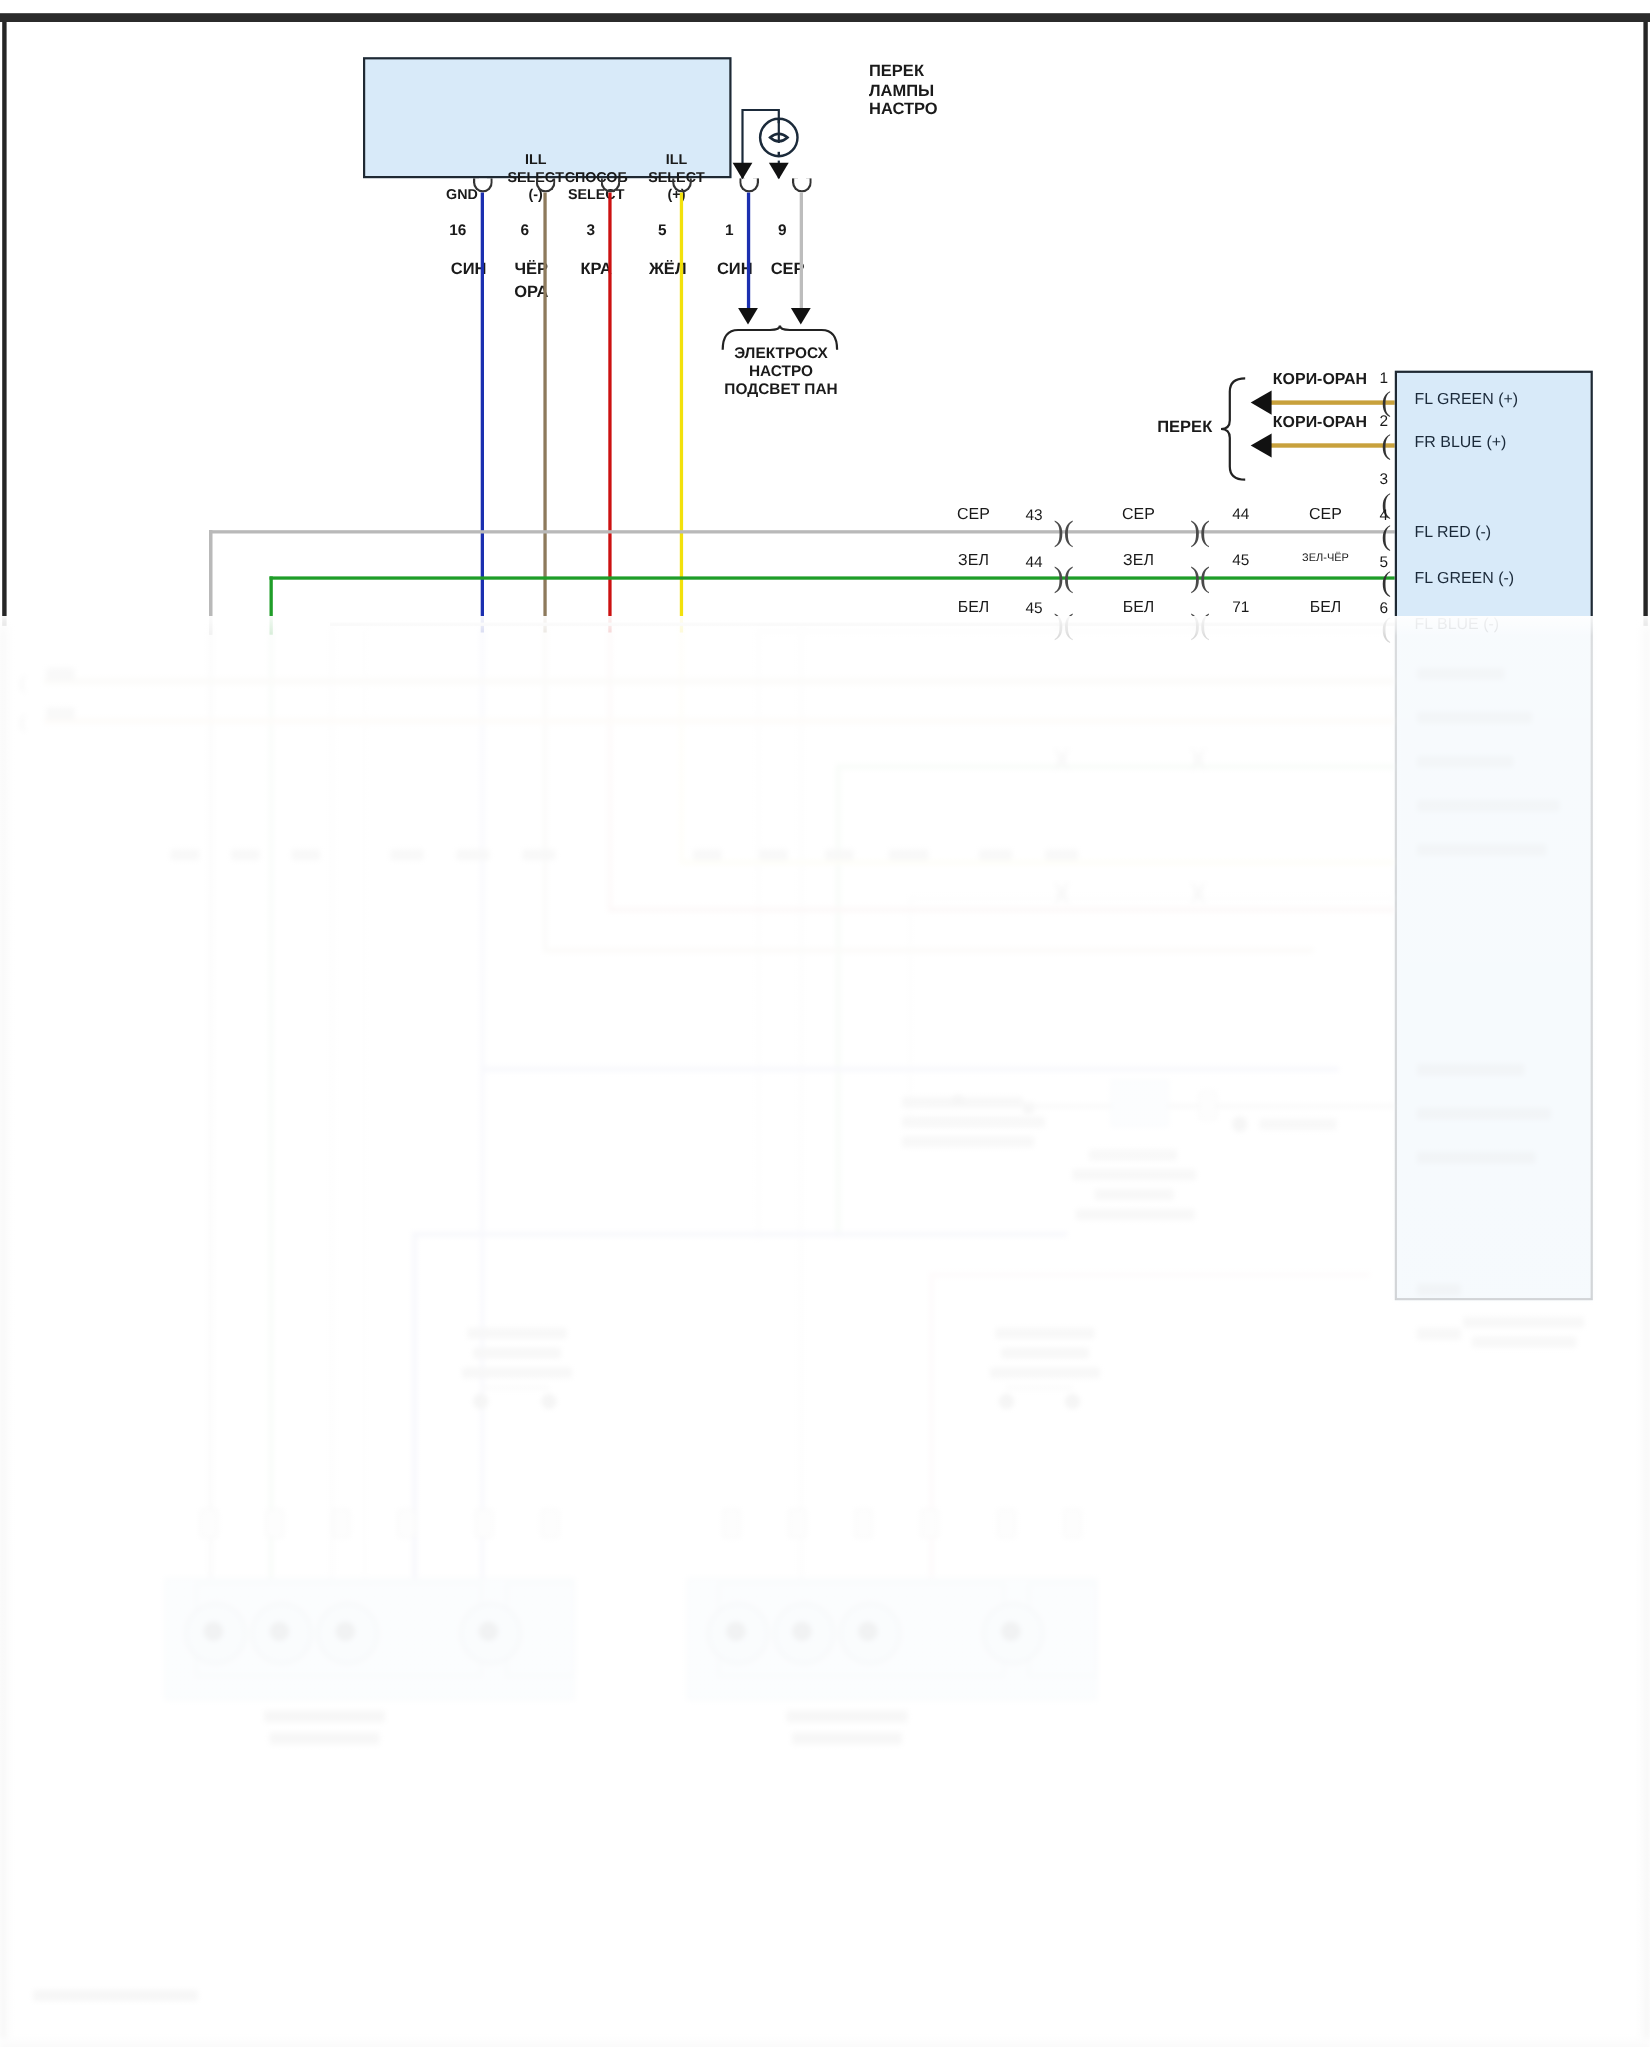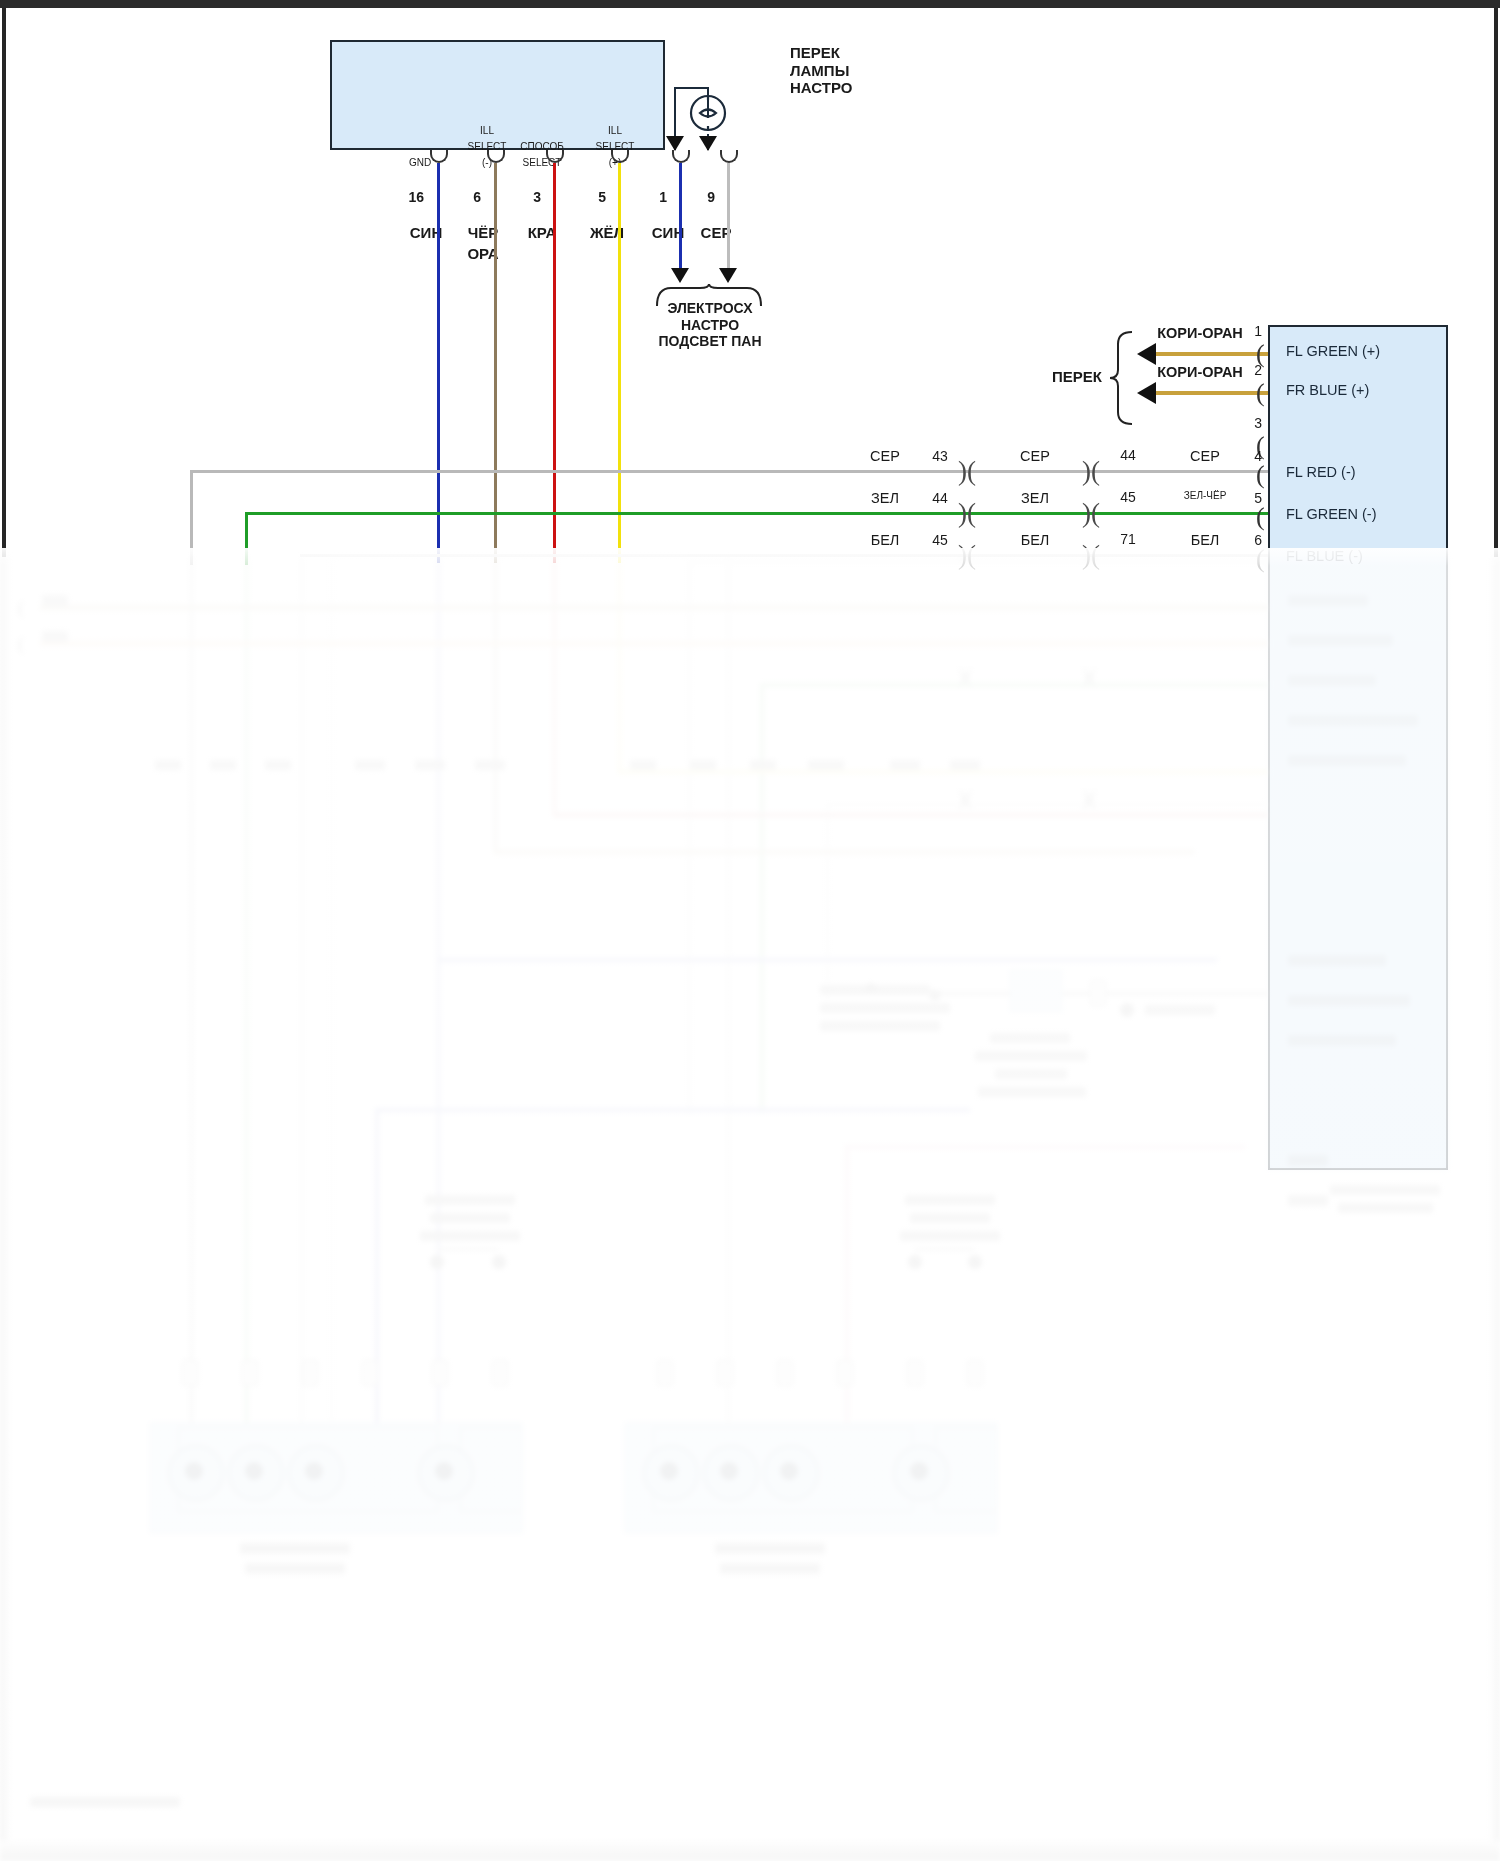--- a/index.html
+++ b/index.html
@@ -1,36 +1,36 @@
 <!DOCTYPE html>
 <html><head>
 <meta charset="utf-8">
 <style>
   html,body{margin:0;padding:0;background:#fff;}
   body{font-family:"Liberation Sans","DejaVu Sans",sans-serif;}
   #page{position:relative;width:1500px;height:1861px;background:#ffffff;overflow:hidden;}
 
   
-  #sheet{position:absolute;left:0;top:0;width:1500px;height:1531px;background:#fff;}
+  #sheet{position:absolute;left:0;top:12px;width:1500px;height:1531px;background:#fff;}
   .frame-top{position:absolute;left:0;top:0;width:1500px;height:8px;background:#2b2b2b;}
   .frame-left{position:absolute;left:2px;top:8px;width:4px;height:549px;background:#262626;}
   .frame-right{position:absolute;left:1494px;top:8px;width:4px;height:549px;background:#262626;}
   .vline{position:absolute;width:3px;}
   .hline{position:absolute;height:3px;}
   .box{position:absolute;background:#d8eaf9;border:2px solid #1f2933;box-sizing:border-box;}
   .lbl{position:absolute;color:#1a1a1a;white-space:pre;line-height:1.18;}
   .c{text-align:center;}
   .r{text-align:right;}
 
   
   .pin{position:absolute;font-size:26px;color:#333;font-family:"Liberation Serif",serif;line-height:1;}
 
   
   #topbox{left:330px;top:40px;width:335px;height:110px;}
-  .pinlbl{font-size:10px;font-weight:400;}
+  .pinlbl{font-size:13px;font-weight:700;}
   .pinnum{font-size:14px;font-weight:700;}
   .wirename{font-size:15px;font-weight:700;}
 
   
   .hook{position:absolute;width:18px;height:13px;border:2.5px solid #333;border-top:none;
         border-radius:0 0 9px 9px;box-sizing:border-box;}
 
   
   .arrdown{position:absolute;width:0;height:0;border-left:9px solid transparent;
            border-right:9px solid transparent;border-top:15px solid #111;}

